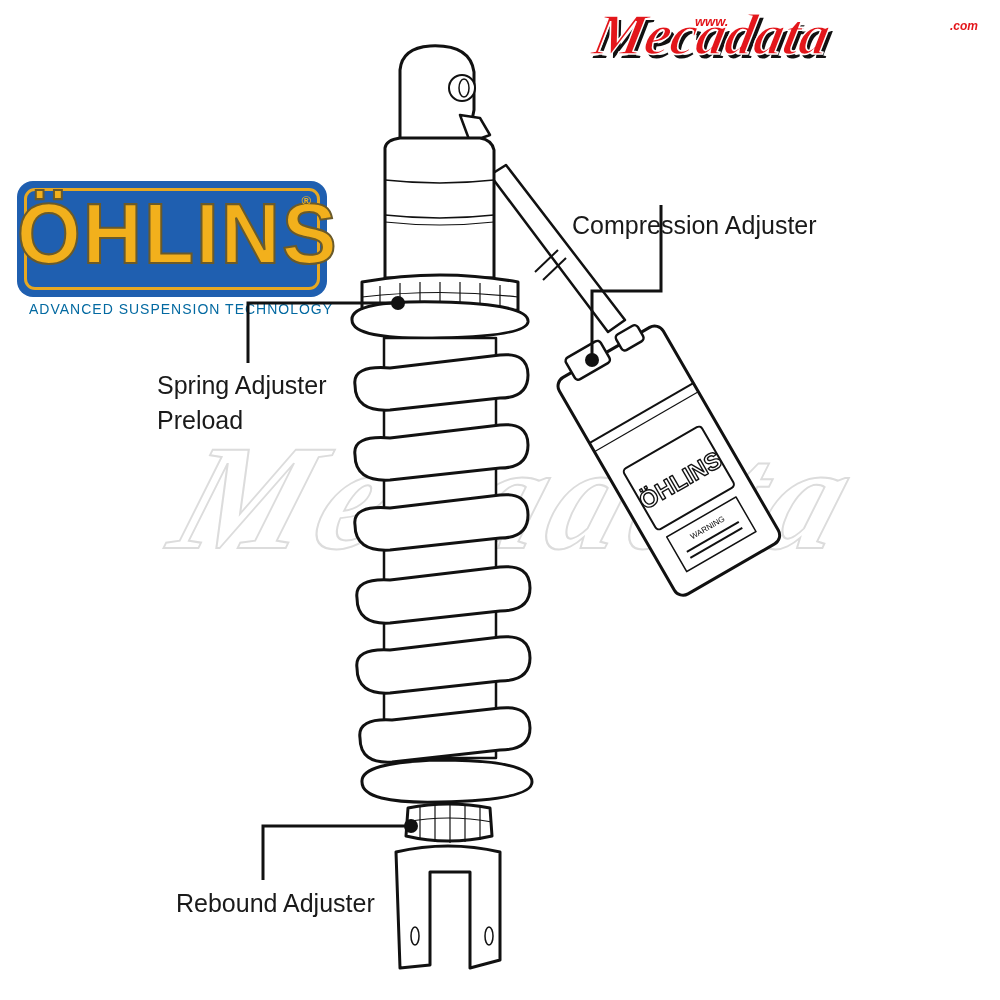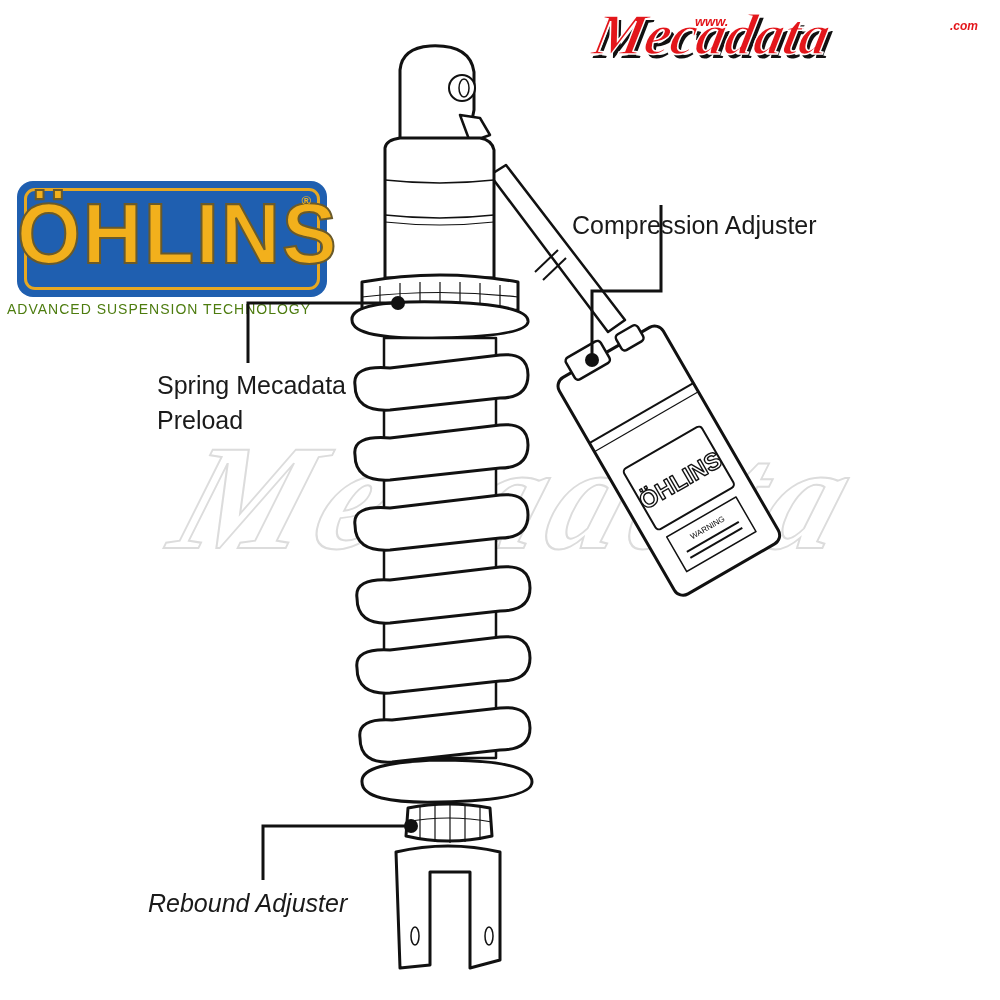--- a/index.html
+++ b/index.html
@@ -3,21 +3,21 @@
 <meta charset="utf-8">
 <style>
   html, body { margin:0; padding:0; background:#ffffff; }
   body { width:1000px; height:1000px; position:relative; overflow:hidden; font-family:"Liberation Sans", sans-serif; }
   .abs { position:absolute; }
   .label { position:absolute; color:#1a1a1a; font-family:"Liberation Sans", sans-serif; font-size:25px; line-height:30px; white-space:nowrap; }
   .ohlins-box { position:absolute; left:17px; top:181px; width:310px; height:116px; background:#1f5fb0; border-radius:16px; box-sizing:border-box; }
   .ohlins-inner { position:absolute; left:7px; top:7px; right:7px; bottom:7px; border:3px solid #e7a822; border-radius:11px; }
   .ohlins-word { position:absolute; left:0; right:0; top:8px; text-align:center; font-family:"Liberation Sans", sans-serif; font-weight:bold; font-size:82px; line-height:90px; letter-spacing:2px; color:#f2b01c; -webkit-text-stroke:2px #6a5a2a; transform:scaleY(1.05); }
   .ohlins-reg { position:absolute; right:16px; top:12px; color:#f2b01c; font-size:13px; font-weight:bold; }
-  .ohlins-tag { position:absolute; left:7px; top:301px; font-size:14px; letter-spacing:1px; color:#4d7c0f; font-family:"Liberation Sans", sans-serif; white-space:nowrap; }
+  .ohlins-tag { position:absolute; left:29px; top:301px; font-size:14px; letter-spacing:1px; color:#0369a1; font-family:"Liberation Sans", sans-serif; white-space:nowrap; }
   .mecadata-logo { position:absolute; left:590px; top:8px; width:405px; height:60px; }
   .watermark { position:absolute; left:0; top:430px; width:1000px; height:140px; pointer-events:none; }
 </style>
 </head>
 <body>
 
 <div class="mecadata-logo">
   <svg width="405" height="60" viewBox="0 0 405 60">
     <text x="14" y="50" font-family="Liberation Serif, serif" font-style="italic" font-weight="bold" font-size="58" fill="#111" transform="skewX(-12)">Mecadata</text>
     <text x="10" y="46" font-family="Liberation Serif, serif" font-style="italic" font-weight="bold" font-size="58" fill="#e3161b" stroke="#ffffff" stroke-width="1.5" transform="skewX(-12)">Mecadata</text>
@@ -116,15 +116,15 @@
     <polyline points="411,826 263,826 263,880"></polyline>
   </g>
   <g fill="#111">
     <circle cx="592" cy="360" r="7"></circle>
     <circle cx="398" cy="303" r="7"></circle>
     <circle cx="411" cy="826" r="7"></circle>
   </g>
 </svg>
 
 <div class="label" style="left:572px; top:165px;margin-top:45px;">Compression Adjuster</div>
-<div class="label" style="left:157px; top:370px;">Spring Mecadata</div>
+<div class="label" style="left:157px; top:370px;">Spring Adjuster</div>
 <div class="label" style="left:157px; top:405px;">Preload</div>
-<div class="label" style="left:148px; top:888px;font-style:italic;">Rebound Adjuster</div>
+<div class="label" style="left:176px; top:888px;">Rebound Adjuster</div>
 
 </body></html>

